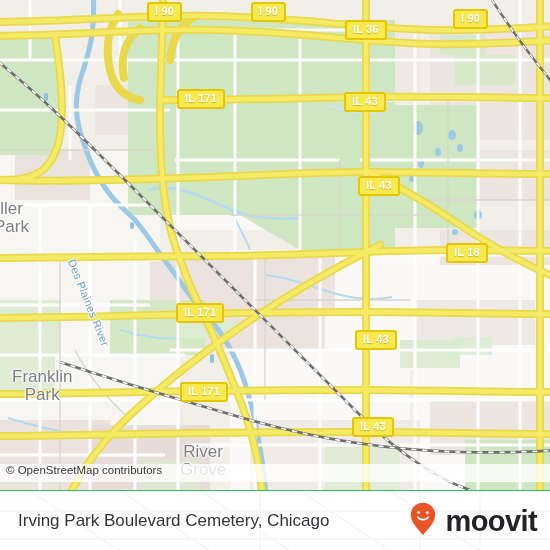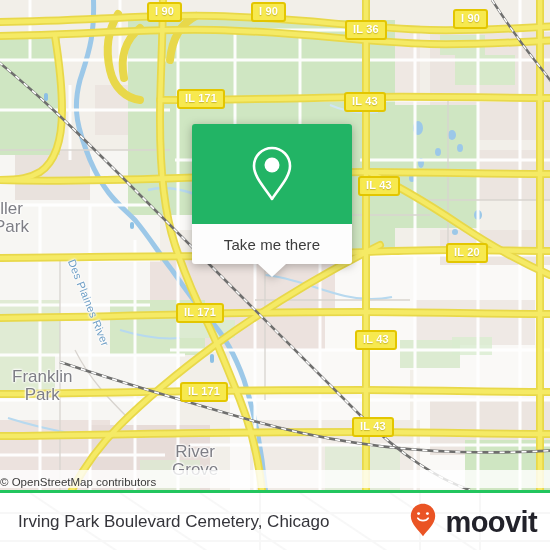--- a/index.html
+++ b/index.html
@@ -122,43 +122,44 @@
     height: 0;
     border-left: 14px solid transparent;
     border-right: 14px solid transparent;
     border-top: 13px solid #fdfdfd;
   }
 
   
   .attribution {
     position: absolute;
     left: 0;
-    bottom: 2px;
+    bottom: 8px;
     width: 550px;
     height: 18px;
     background: rgba(255,255,255,.80);
     display: flex;
-    align-items: flex-end;
+    align-items: flex-start;
     box-sizing: border-box;
+    padding-left: 6px;
   }
   .attribution span {
     font-family: "Liberation Sans", sans-serif;
     font-size: 11.5px;
     color: #3a3a3a;
   }
 
   
   .footer {
     position: absolute;
     left: 0;
     top: 490px;
     width: 550px;
     height: 60px;
     background: #ffffff;
-    border-top: 3px solid #22c55e;
+    border-top: 1px solid #22c55e;
     display: flex;
     align-items: center;
     justify-content: space-between;
     box-sizing: border-box;
     padding: 0 13px 0 18px;
     overflow: hidden;
   }
   
   .footer-ghost {
     position: absolute;
@@ -376,51 +377,37 @@
 
           <path d="M492,0 C505,20 520,42 536,62 C545,73 550,80 556,88" fill="none" stroke="#6f6f6e" stroke-width="2.4"></path>
           <path d="M492,0 C505,20 520,42 536,62 C545,73 550,80 556,88" fill="none" stroke="#ffffff" stroke-width="1.4" stroke-dasharray="5 6"></path>
         </g>
 
       </g>
     </svg>
 
     <div class="map-label place" style="left:-6px; top:200px;">ller<br>Park</div>
     <div class="map-label place" style="left:4px; top:368px;margin-left:8px;">Franklin<br>Park</div>
-    <div class="map-label place" style="left:172px; top:443px;">River<br>Grove</div>
+    <div class="map-label place" style="left:180px; top:443px;">River<br>Grove</div>
 
     <div class="map-label river" style="left:76px; top:258px; transform: rotate(68deg); transform-origin: left top;">Des Plaines River</div>
 
     <div class="shield" style="left:147px; top:2px;">I 90</div>
     <div class="shield" style="left:251px; top:2px;">I 90</div>
     <div class="shield" style="left:345px; top:20px;">IL 36</div>
     <div class="shield" style="left:453px; top:9px;">I 90</div>
     <div class="shield" style="left:177px; top:89px;">IL 171</div>
     <div class="shield" style="left:344px; top:92px;">IL 43</div>
     <div class="shield" style="left:358px; top:176px;">IL 43</div>
-    <div class="shield" style="left:446px; top:243px;">IL 20</div>
+    <div class="shield" style="left:446px; top:243px;">IL 18</div>
     <div class="shield" style="left:176px; top:303px;">IL 171</div>
     <div class="shield" style="left:355px; top:330px;">IL 43</div>
     <div class="shield" style="left:180px; top:382px;">IL 171</div>
     <div class="shield" style="left:352px; top:417px;">IL 43</div>
 
-    <div class="popup">
-      <div class="popup-top">
-        <span class="pin-icon">
-          <svg width="46" height="60" viewBox="0 0 46 60">
-            <path d="M23 4 C13 4 5 12 5 22 C5 33 16 44 23 55 C30 44 41 33 41 22 C41 12 33 4 23 4 Z" fill="none" stroke="#ffffff" stroke-width="2.6" stroke-linejoin="round"></path>
-            <circle cx="23" cy="21" r="7.5" fill="#ffffff"></circle>
-          </svg>
-        </span>
-      </div>
-      <div class="popup-bottom">
-        <span class="cta">Take me there</span>
-        <span class="popup-arrow"></span>
-      </div>
-    </div>
 
     <div class="attribution">
       <span>© OpenStreetMap contributors</span>
     </div>
   </div>
 
   <div class="footer">
 
     <svg class="footer-ghost" viewBox="0 0 550 60">
       <g stroke="#9a9a9a" stroke-width="2" fill="none">

